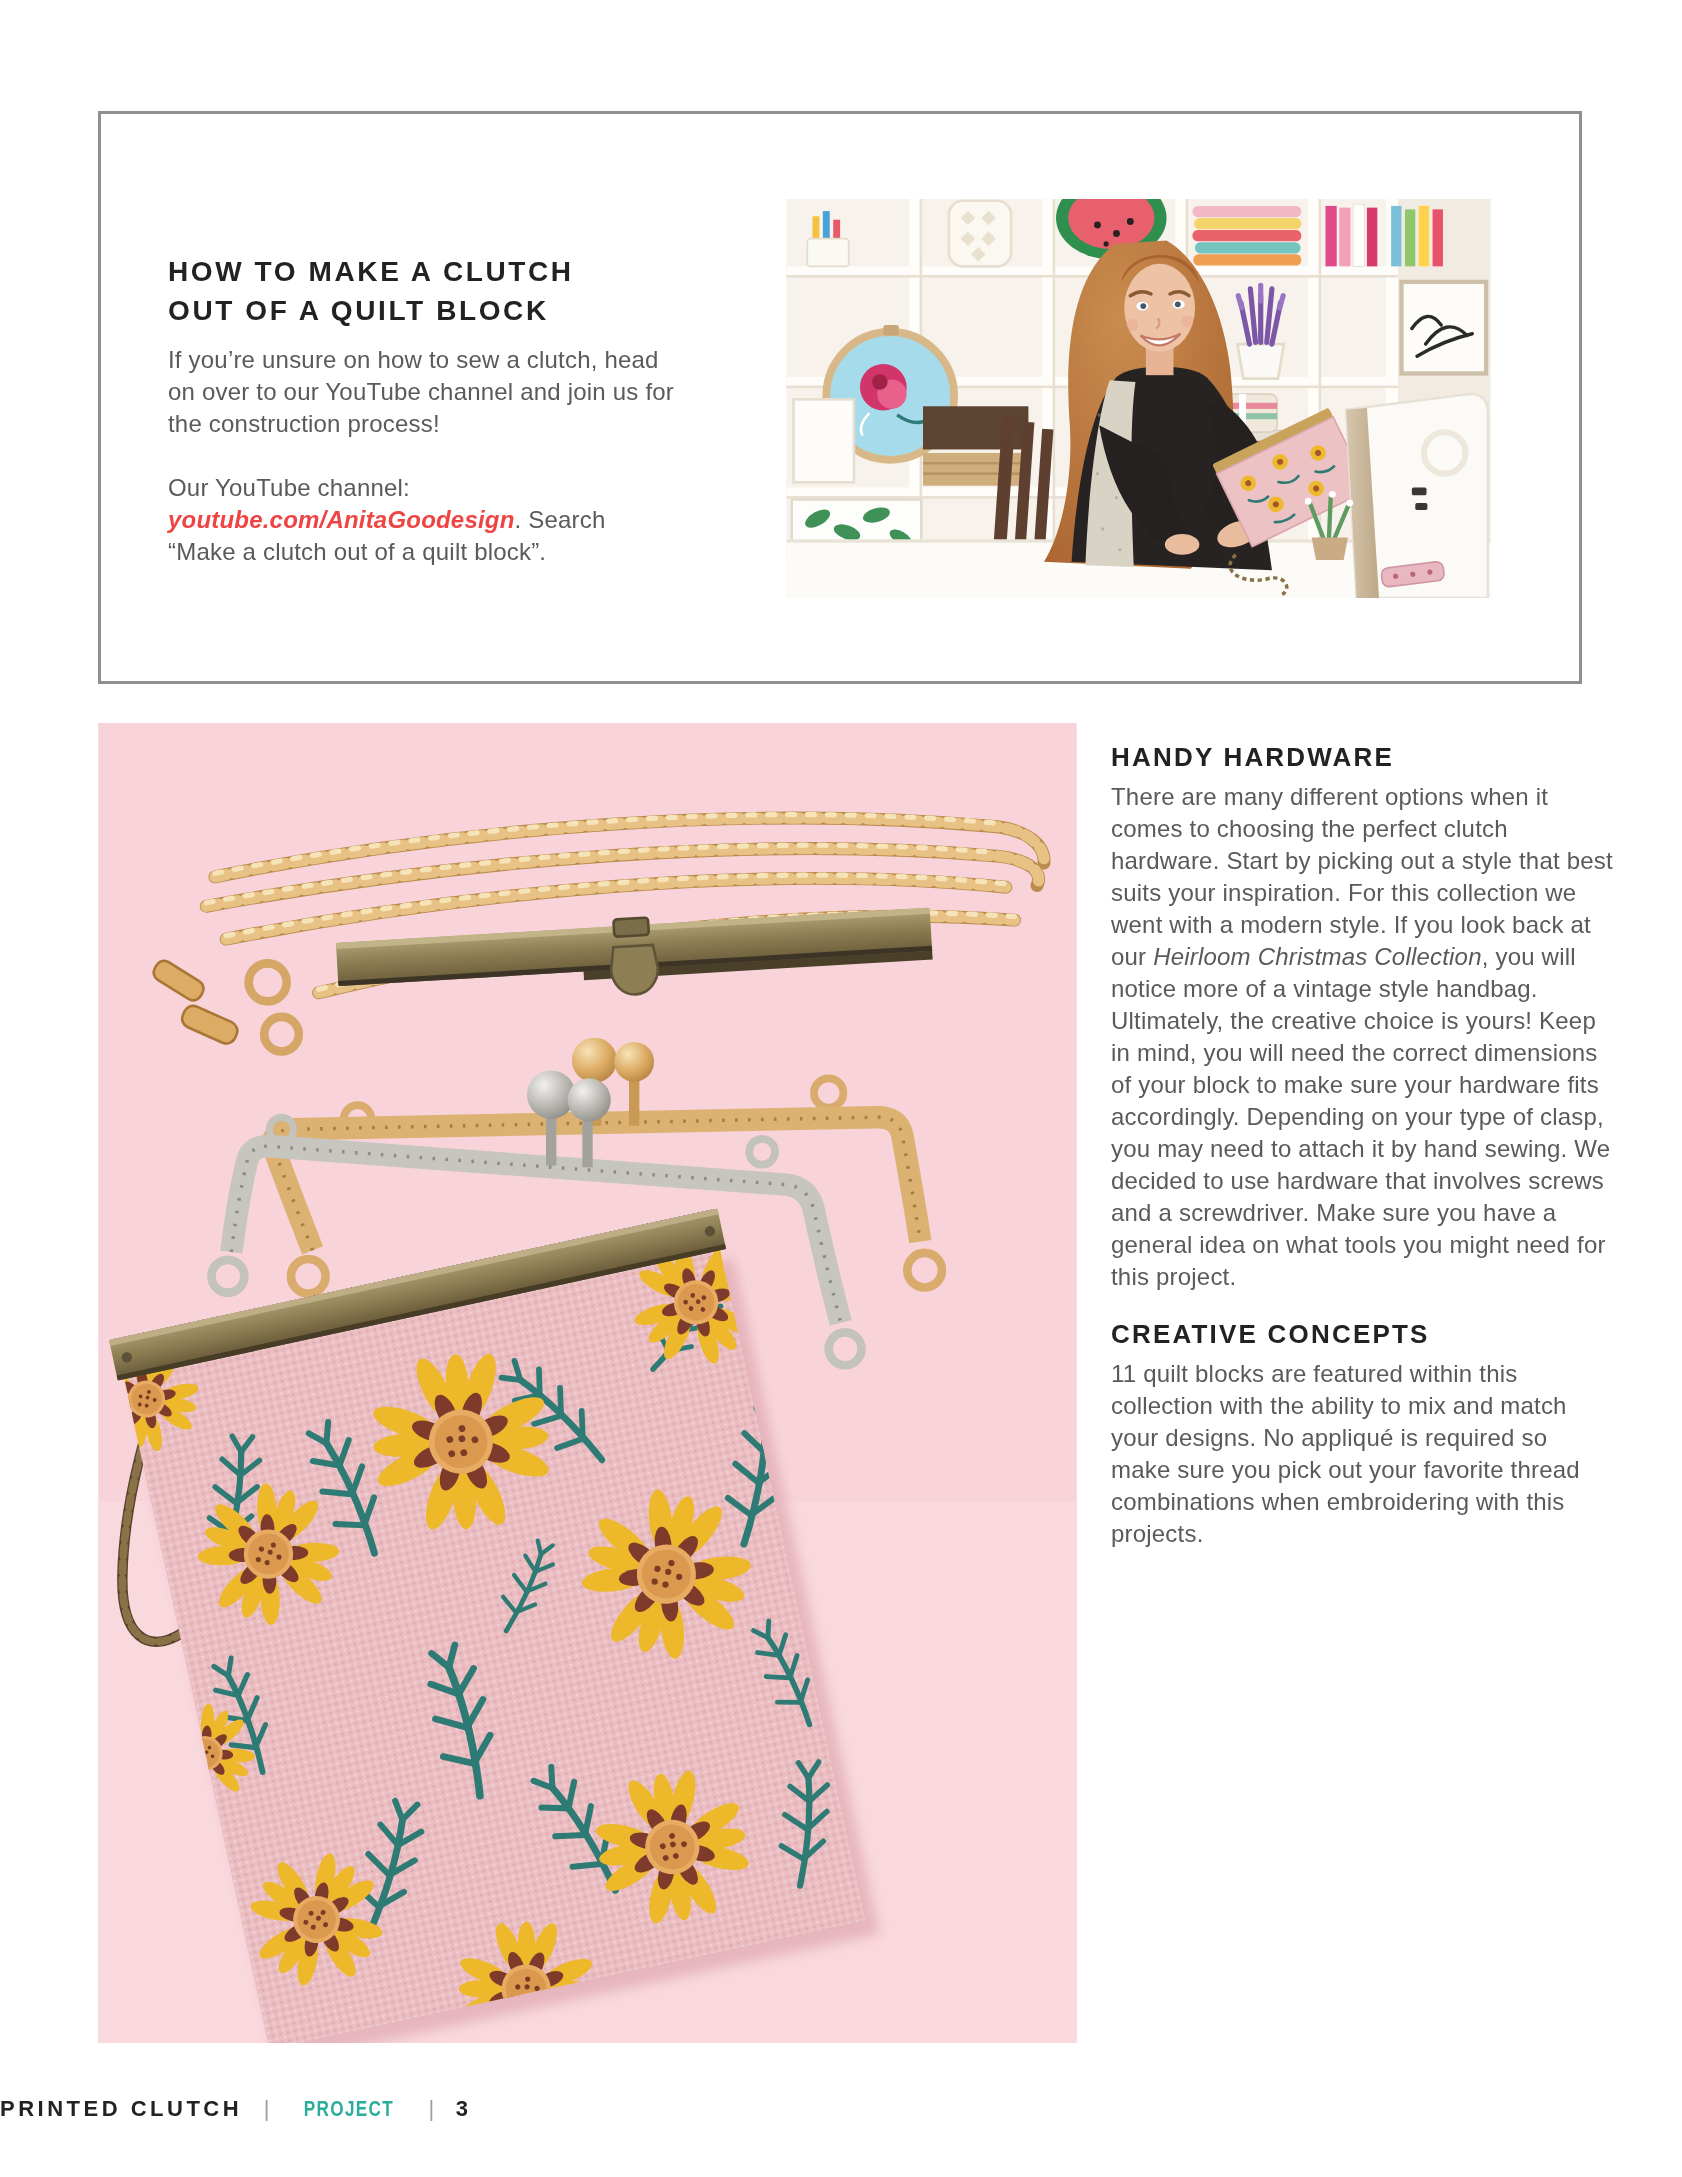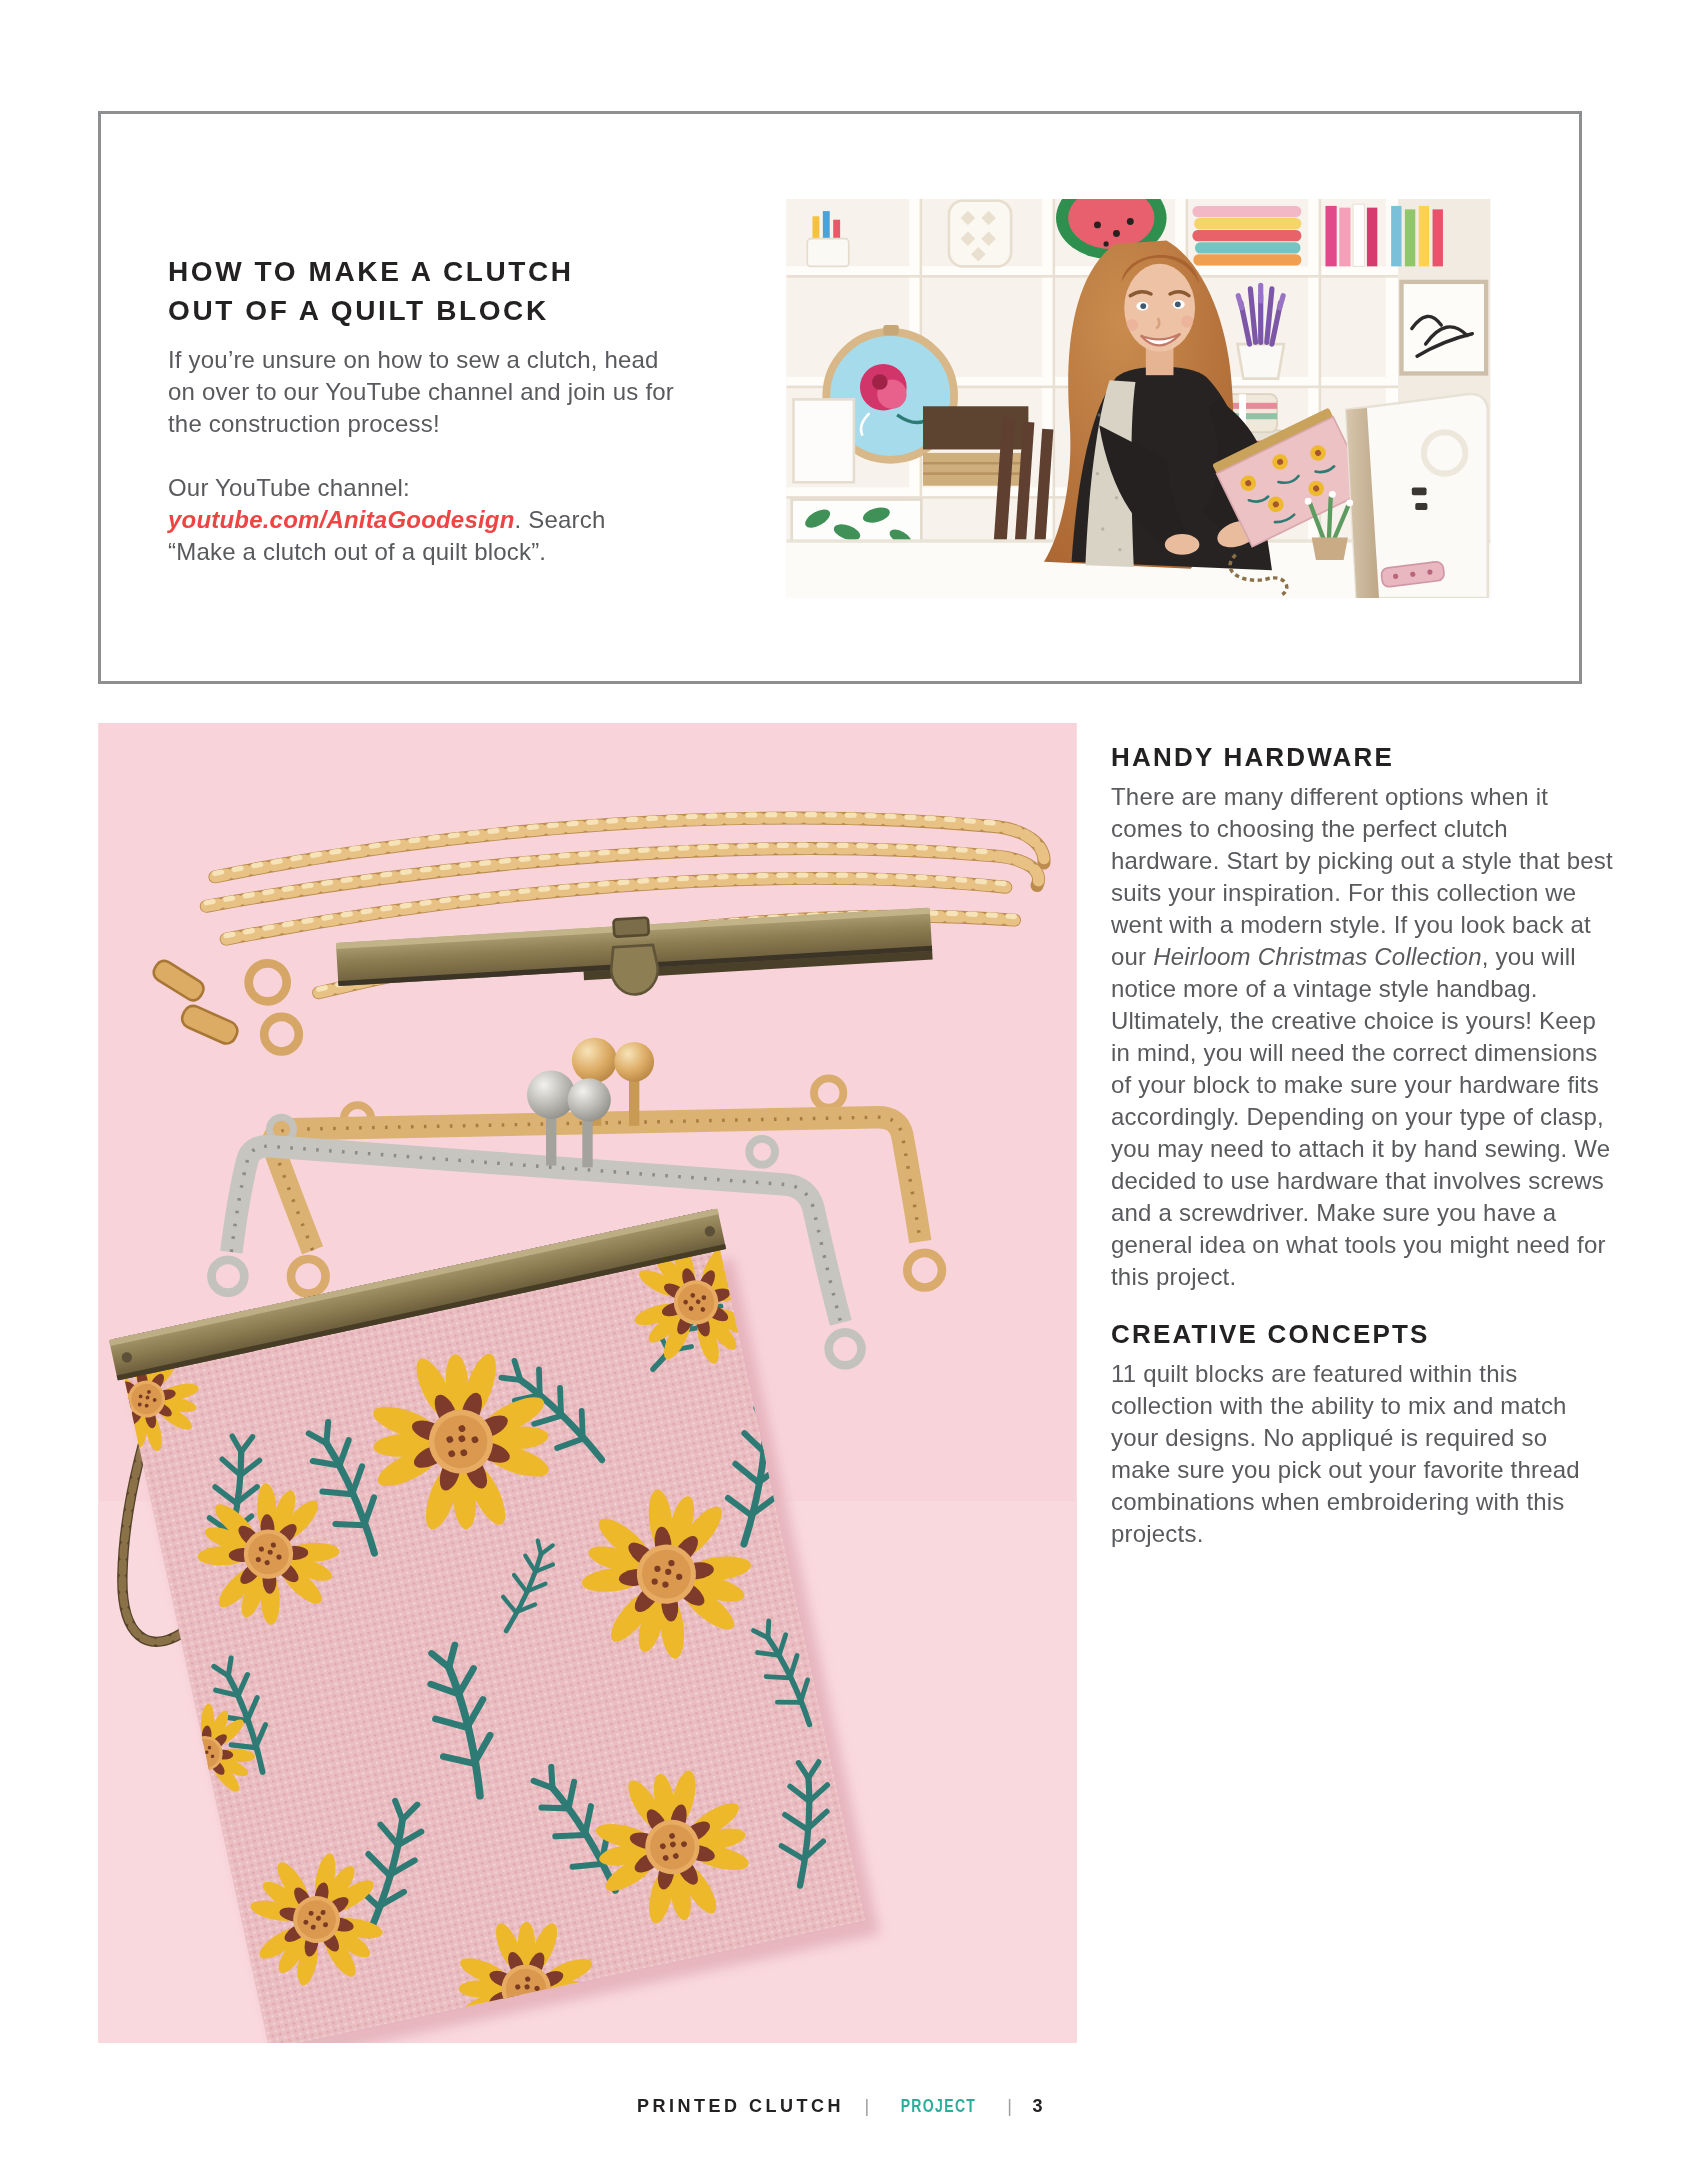--- a/index.html
+++ b/index.html
@@ -18,22 +18,22 @@
   .studio-photo{position:absolute;left:685px;top:85px;width:705px;height:399px;}
   
   .clutch-photo{position:absolute;left:98px;top:723px;width:979px;height:1320px;}
   
   .right-col{position:absolute;left:1111px;top:726px;width:502px;margin-top:16px;}
   .section-heading{font-size:26px;font-weight:bold;letter-spacing:2.2px;color:#242122;
                    margin:0 0 7.8px 0;}
   .concepts-block{margin-top:26px;}
   .italic{font-style:italic;}
   
-  .footer{position:absolute;left:0;top:2096px;width:100%;text-align:center;
-          font-size:18px;color:#242122;letter-spacing:3.5px;}
+  .footer{position:absolute;left:0;top:2096px;width:100%;text-align:left;
+          font-size:22px;color:#242122;letter-spacing:3.5px;}
   .footer .brand{font-weight:bold;}
   .footer .sep{color:#9b9da0;font-weight:normal;letter-spacing:0;margin:0 12px;}
   .footer .project{color:#2bad9b;font-weight:bold;display:inline-block;
                    transform:scaleX(0.78);letter-spacing:1.7px;}
   .footer .pagenum{font-weight:bold;}
 </style>
 </head>
 <body>
 
 <div class="page">

